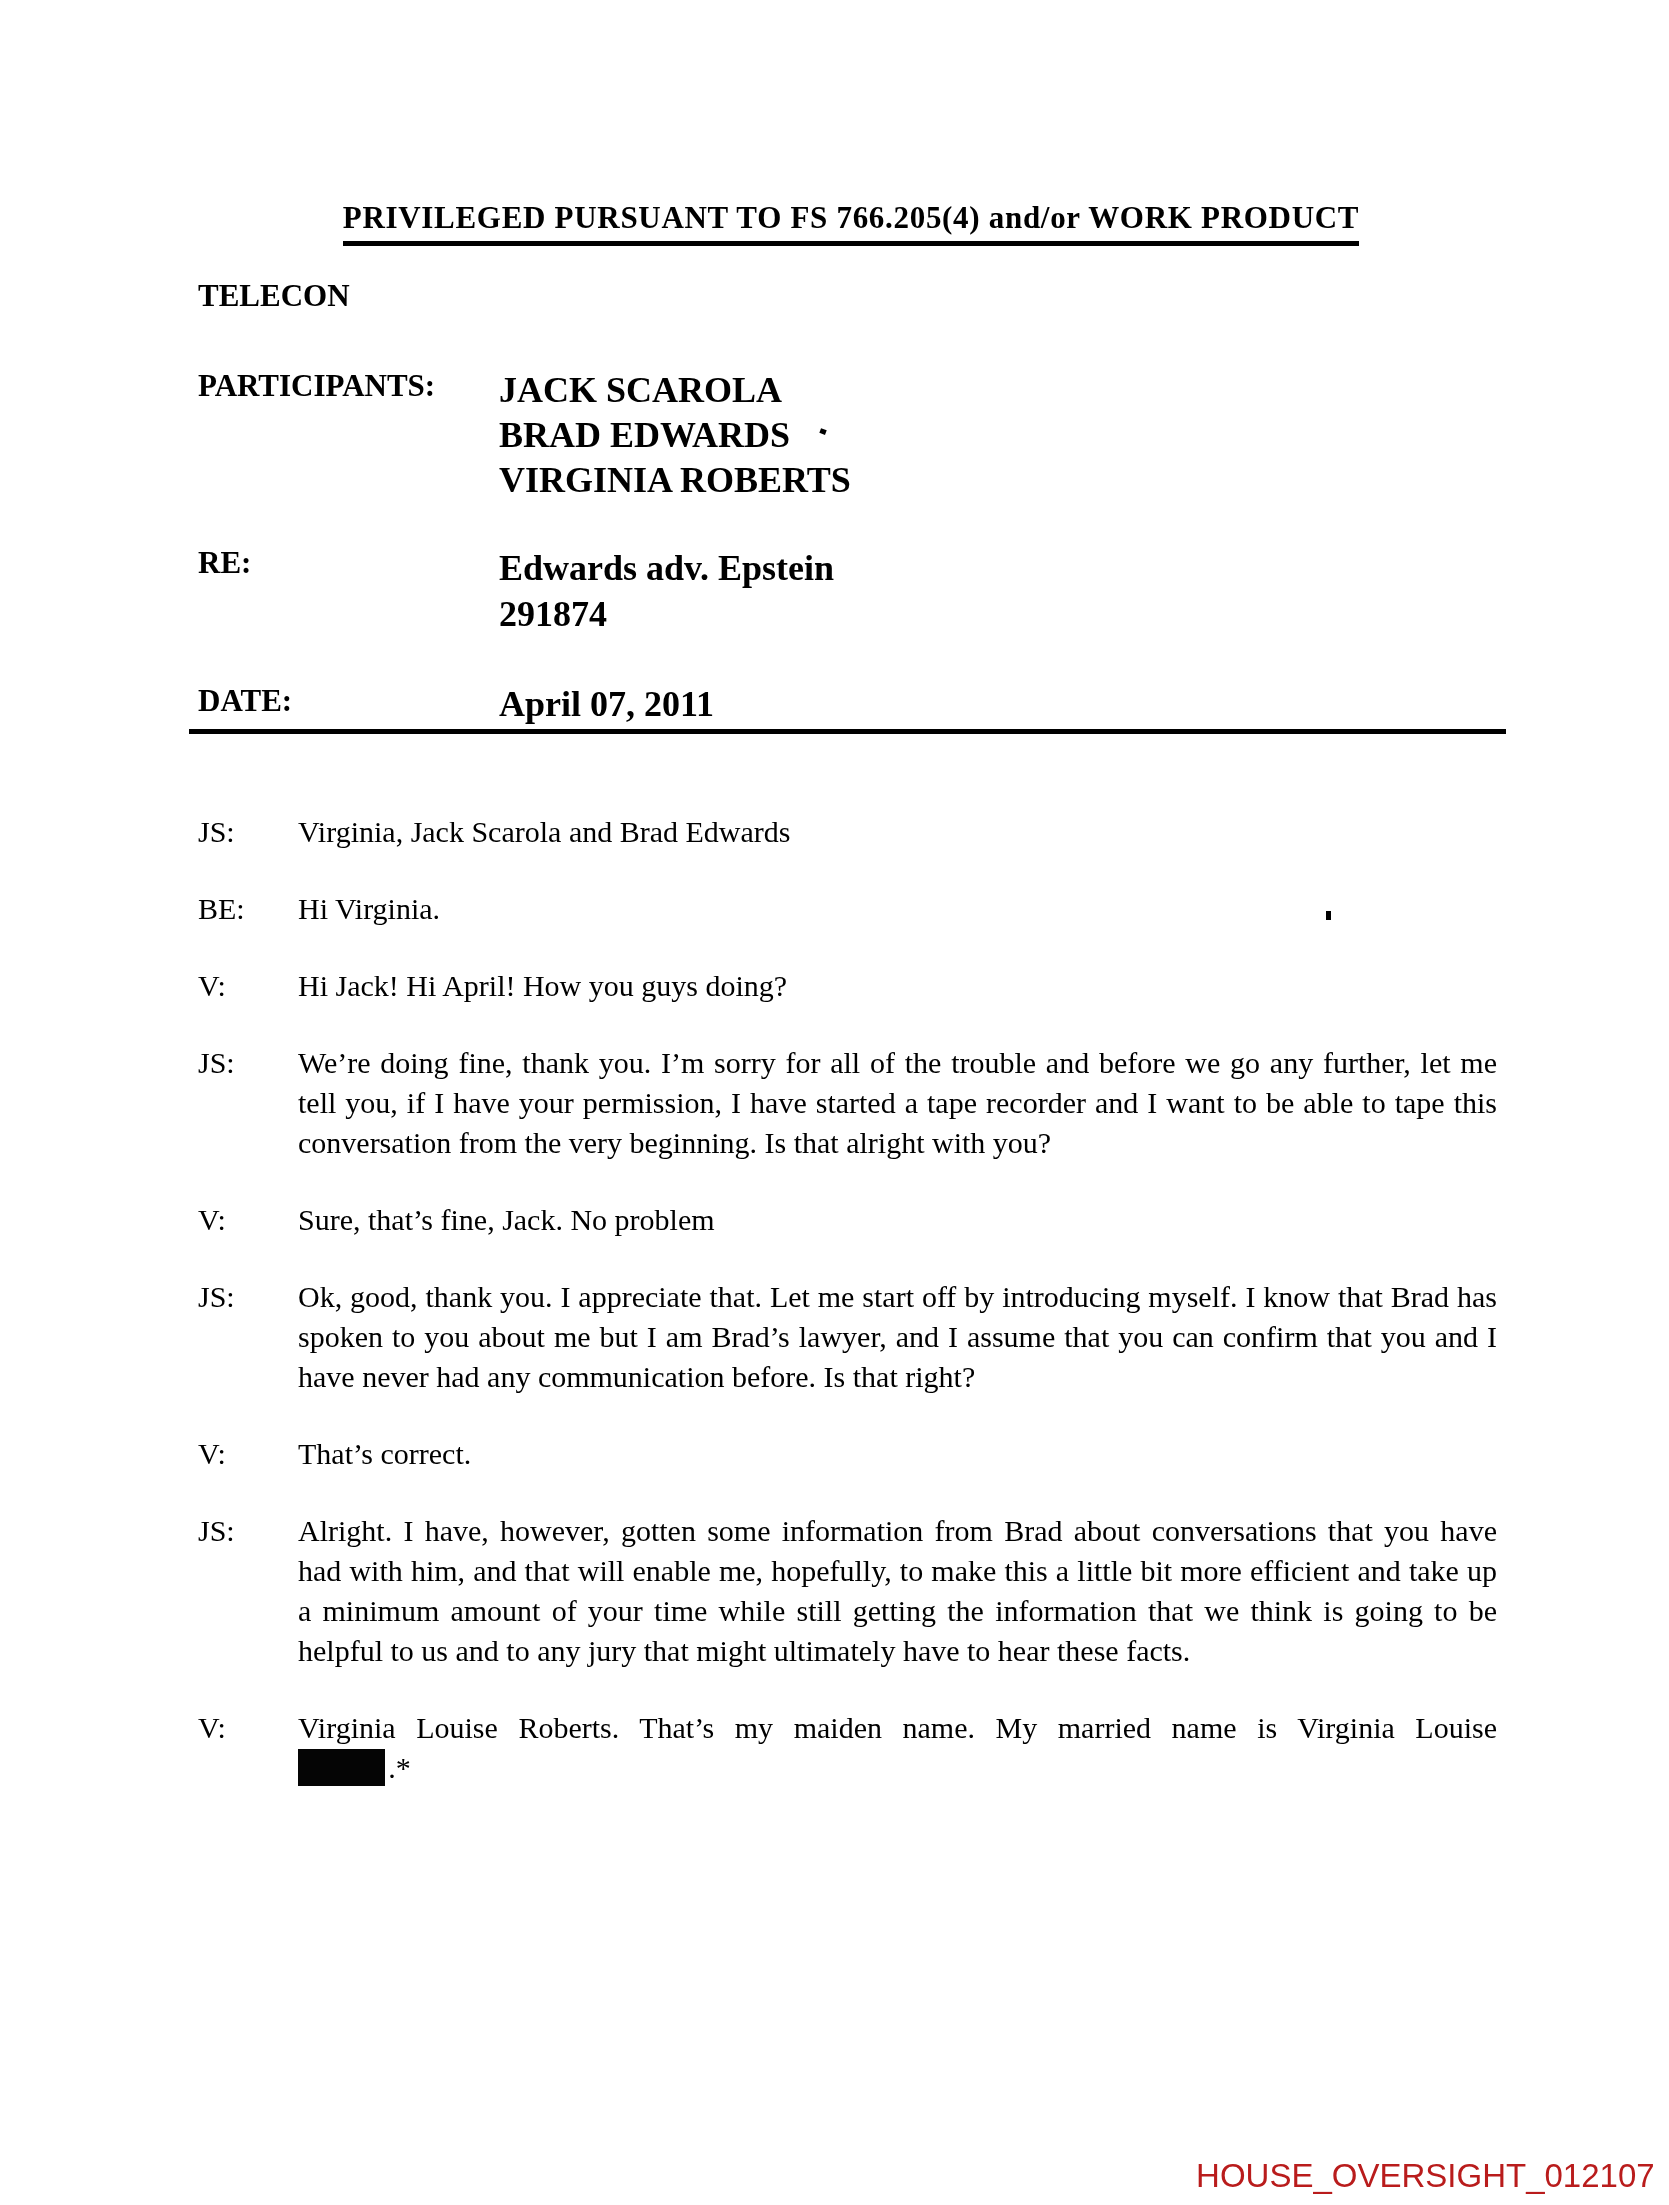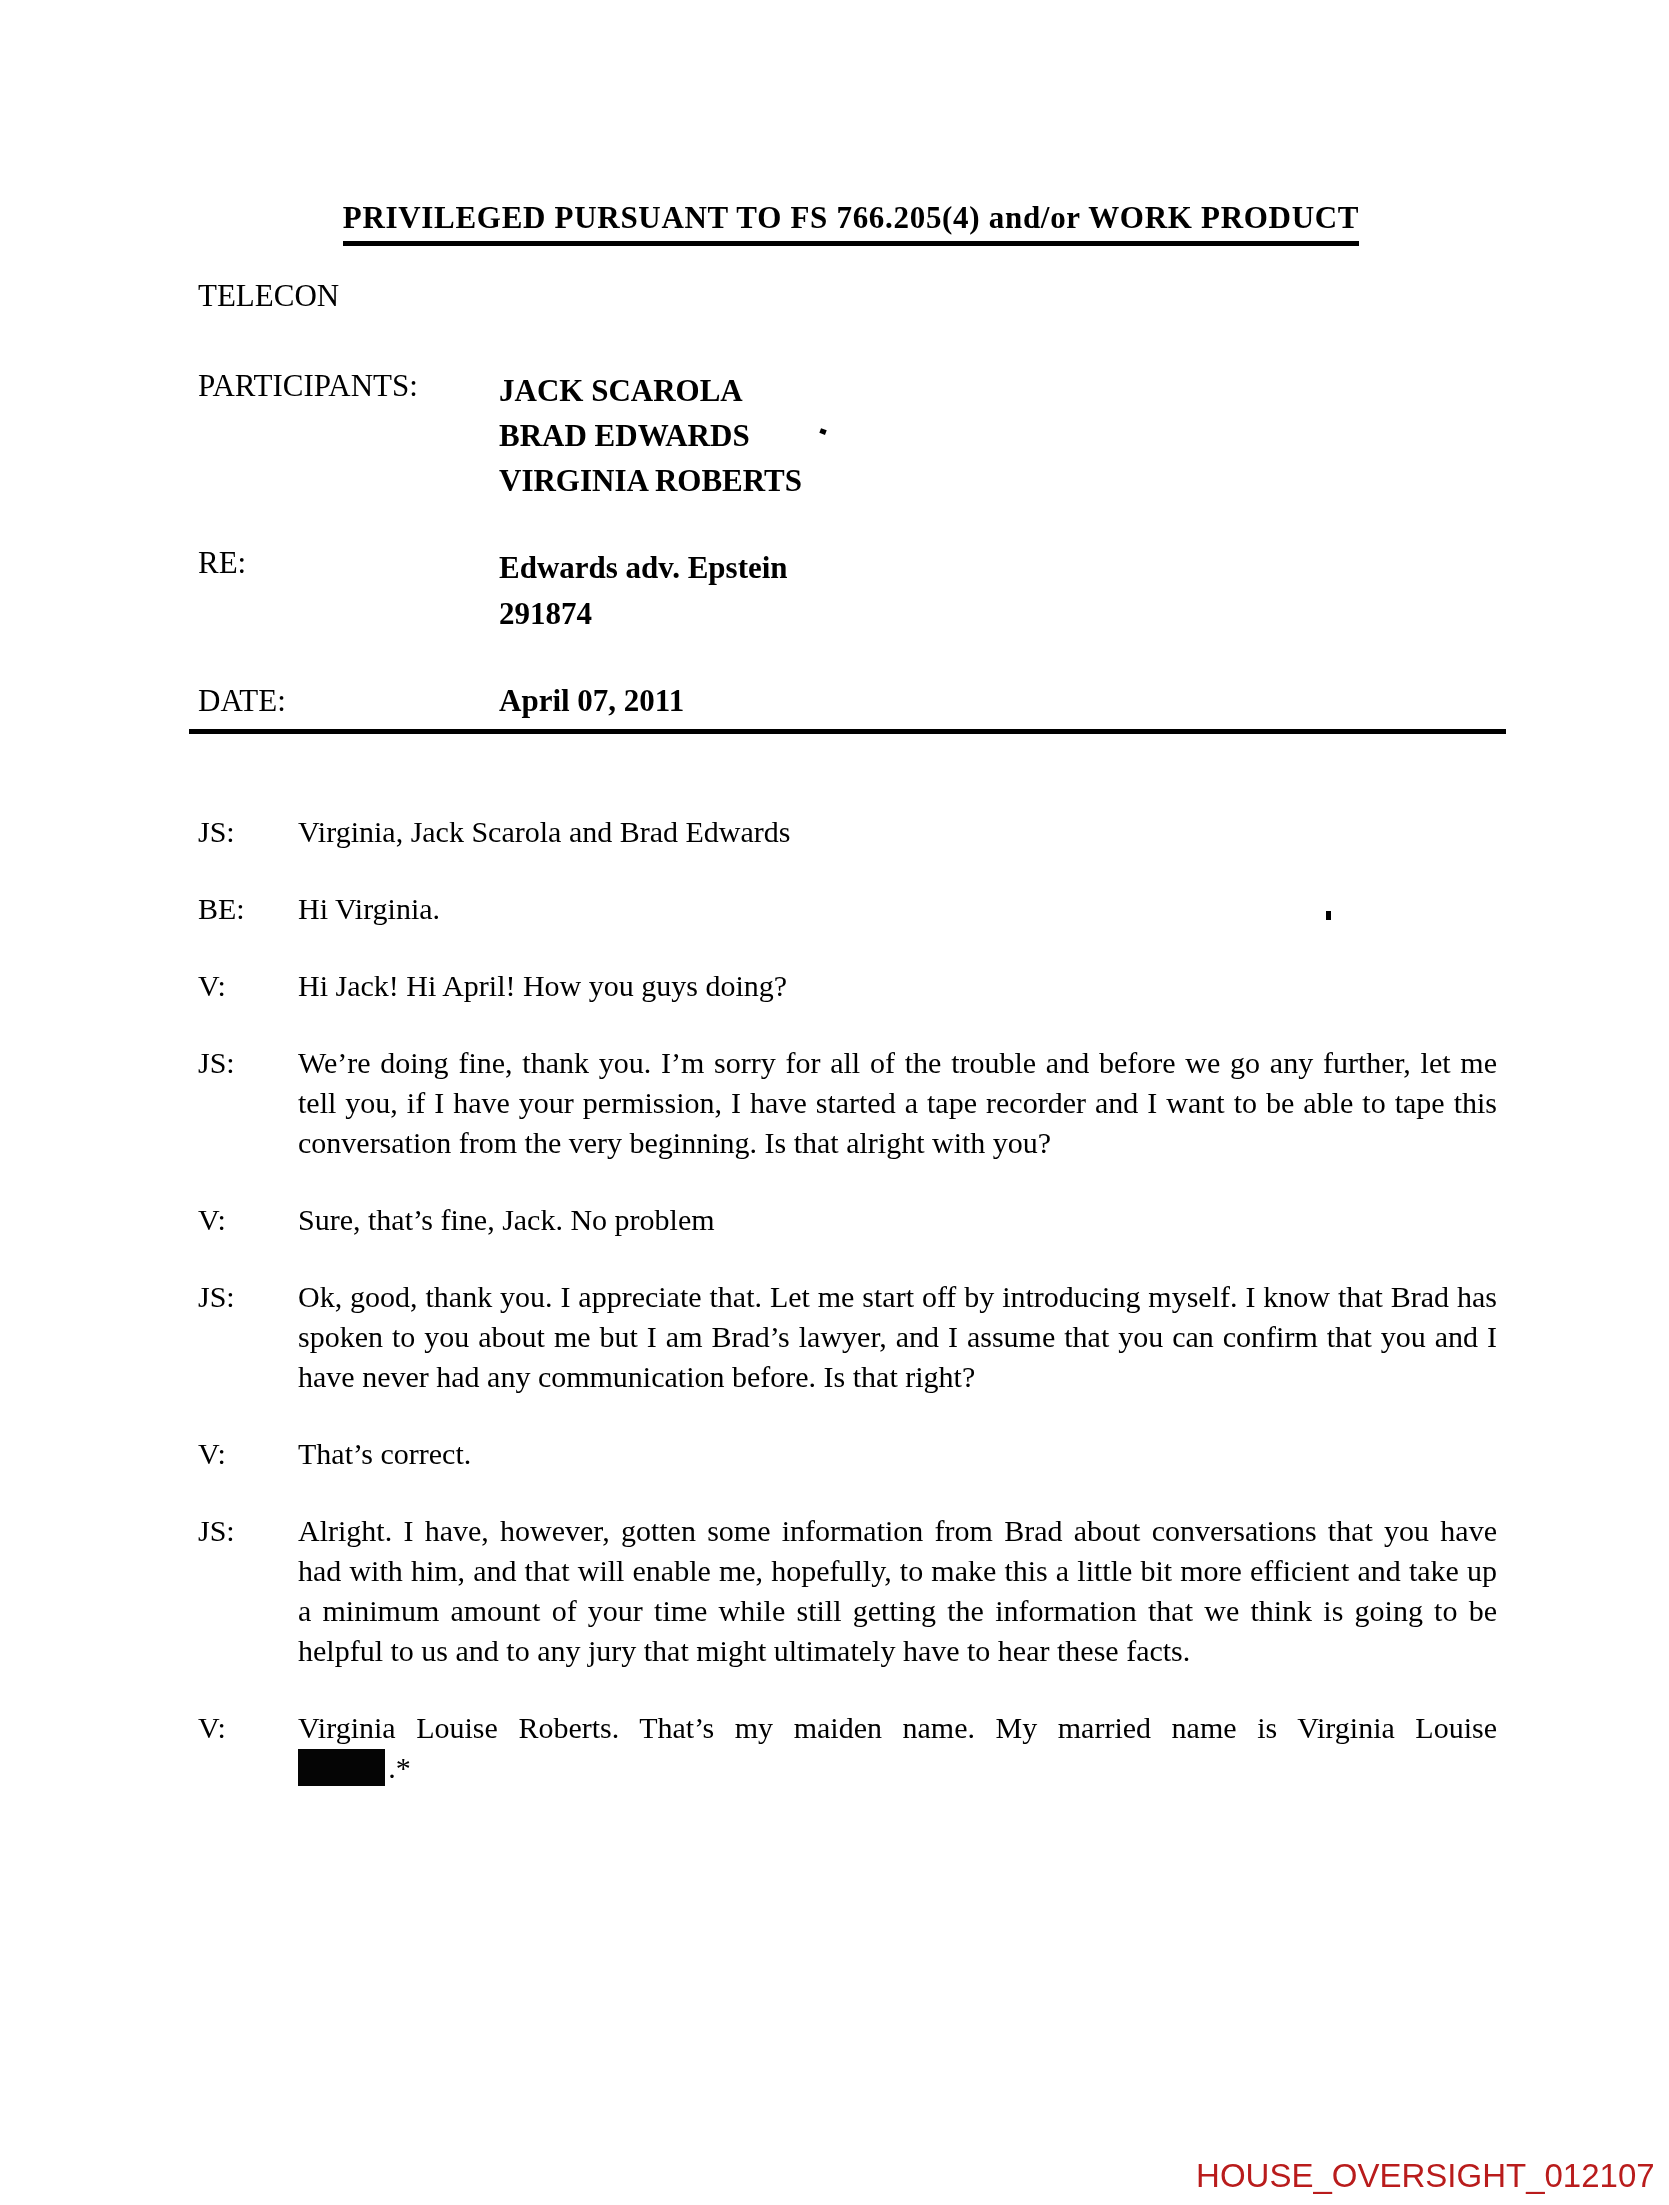--- a/index.html
+++ b/index.html
@@ -28,29 +28,29 @@
     letter-spacing: 0.7px;
     padding-bottom: 5.2px;
     border-bottom: 5.9px solid #000;
     margin-left: 33px;
   }
 
   
   .meta-label {
     position: absolute;
     left: 198px;
-    font-weight: normal;
+    font-weight: bold;
     font-size: 31px;
     white-space: nowrap;
   }
   .meta-value {
     position: absolute;
     left: 499px;
     font-weight: bold;
-    font-size: 31px;
+    font-size: 36px;
     white-space: nowrap;
   }
   .lh-participants { line-height: 45px; }
   .lh-re { line-height: 46px; }
 
   .rule {
     position: absolute;
     left: 189px;
     top: 729px;
     width: 1317px;

